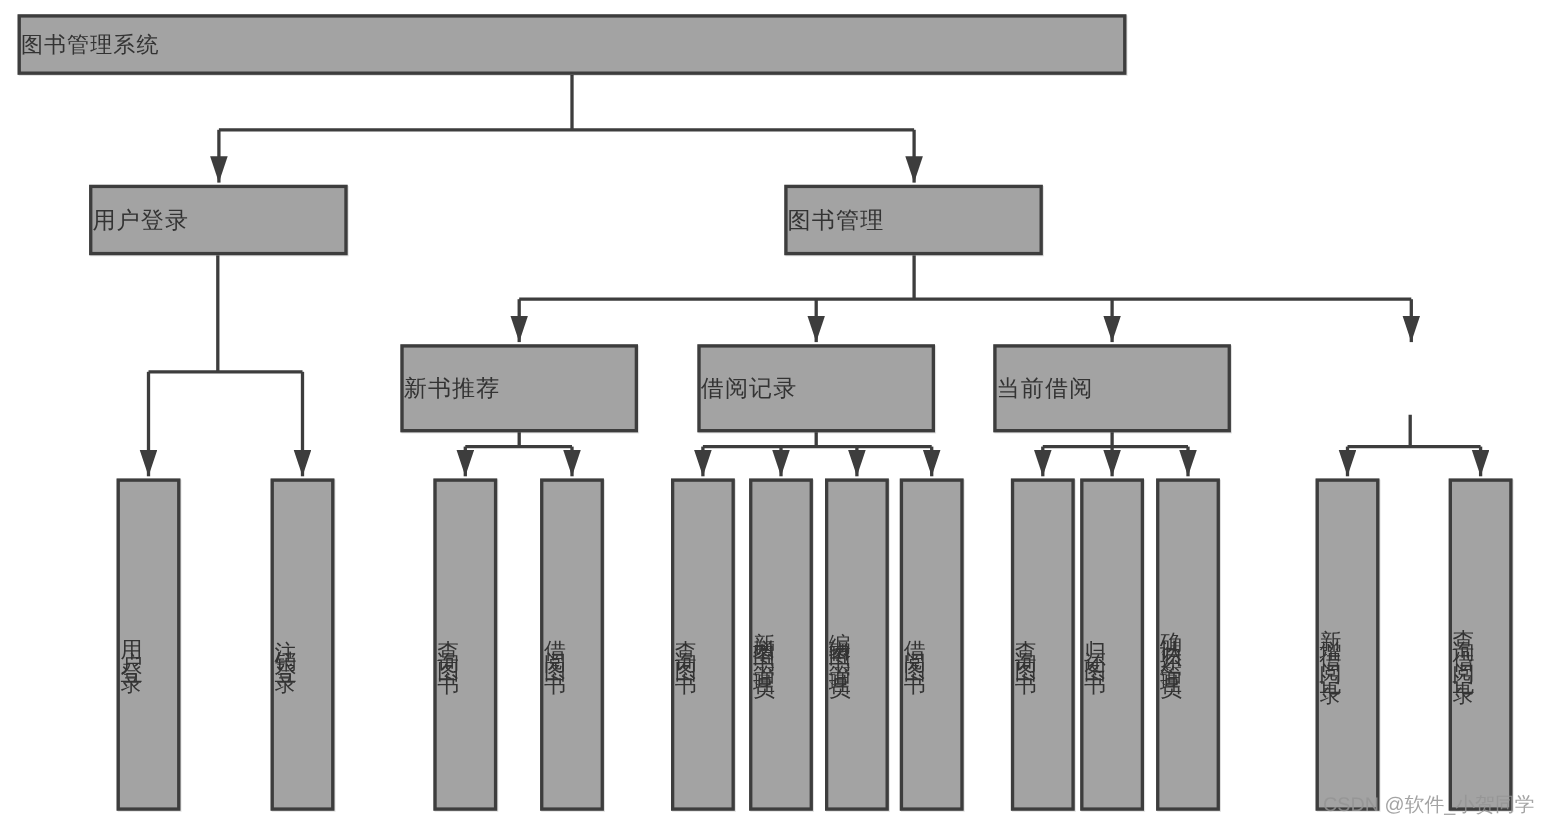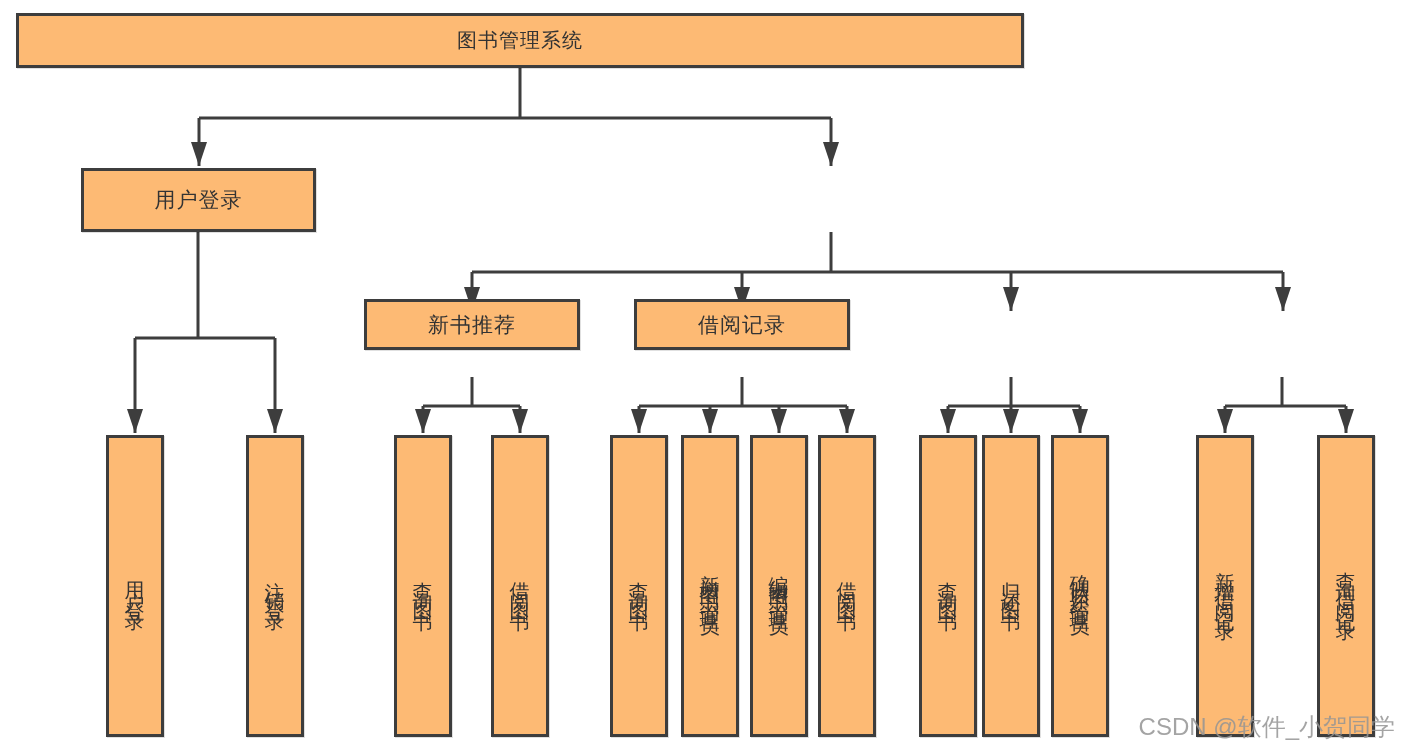--- a/index.html
+++ b/index.html
@@ -17,53 +17,53 @@
   }
   svg.connectors {
     position: absolute;
     left: 0;
     top: 0;
     z-index: 1;
   }
   .node {
     position: absolute;
     box-sizing: border-box;
-    background: #fdba74;
+    background: #a3a3a3;
     border: 3px solid #3d3d3d;
     display: flex;
     align-items: center;
-    justify-content: center;
+    justify-content: flex-start;
     z-index: 2;
     box-shadow: 1px 1px 0 rgba(0,0,0,0.12);
   }
   .node .hlabel {
     font-size: 21px;
     color: #333333;
     letter-spacing: 1px;
     white-space: nowrap;
   }
   .root-box .hlabel { font-size: 20px; }
   .lvl2 { top: 168px; width: 235px; height: 64px; }
-  .lvl3 { top: 299px; width: 216px; height: 51px; }
+  .lvl3 { top: 313px; width: 216px; height: 80px; }
   .leaf { top: 435px; width: 58px; height: 302px; }
   .vtext {
     writing-mode: vertical-rl;
     text-orientation: mixed;
     font-size: 20px;
     line-height: 1;
     letter-spacing: 10px;
     color: #333333;
     white-space: nowrap;
   }
   .vtext.tight { letter-spacing: 6px; }
   #watermark {
     position: absolute;
     right: 10px;
     bottom: 4px;
-    font-size: 24px;
+    font-size: 18px;
     color: rgba(148, 148, 148, 0.85);
     z-index: 3;
     white-space: nowrap;
     text-align: right;
   }
 </style>
 </head>
 <body>
 
 <div id="canvas">
@@ -111,26 +111,32 @@
     </g>
   </svg>
 
   <div class="node root-box" style="left:16px; top:13px; width:1008px; height:55px">
     <span class="hlabel">图书管理系统</span>
   </div>
 
   <div class="node lvl2" style="left:81px">
     <span class="hlabel">用户登录</span>
   </div>
+  <div class="node lvl2" style="left:713px">
+    <span class="hlabel">图书管理</span>
+  </div>
 
   <div class="node lvl3" style="left:364px">
     <span class="hlabel">新书推荐</span>
   </div>
   <div class="node lvl3" style="left:634px">
     <span class="hlabel">借阅记录</span>
+  </div>
+  <div class="node lvl3" style="left:903px">
+    <span class="hlabel">当前借阅</span>
   </div>
 
   <div class="node leaf" style="left:106px">
     <span class="vtext">用户登录</span>
   </div>
   <div class="node leaf" style="left:246px">
     <span class="vtext">注销登录</span>
   </div>
 
   <div class="node leaf" style="left:394px">

